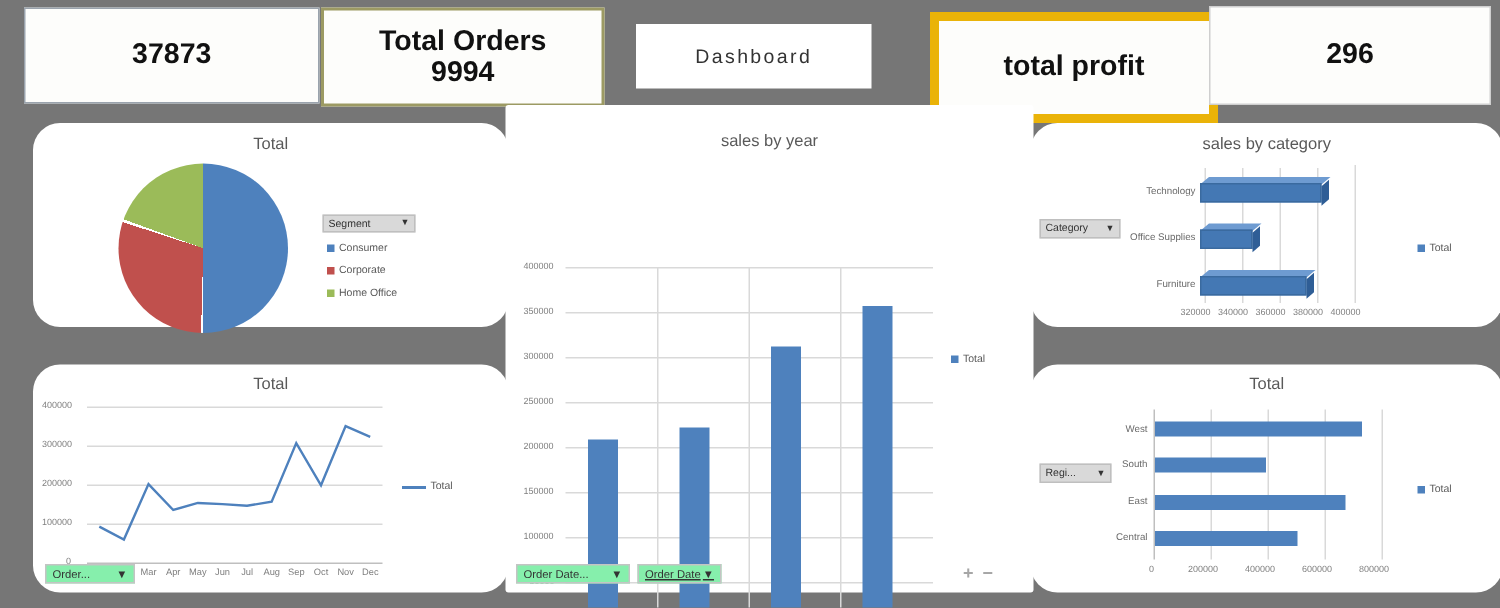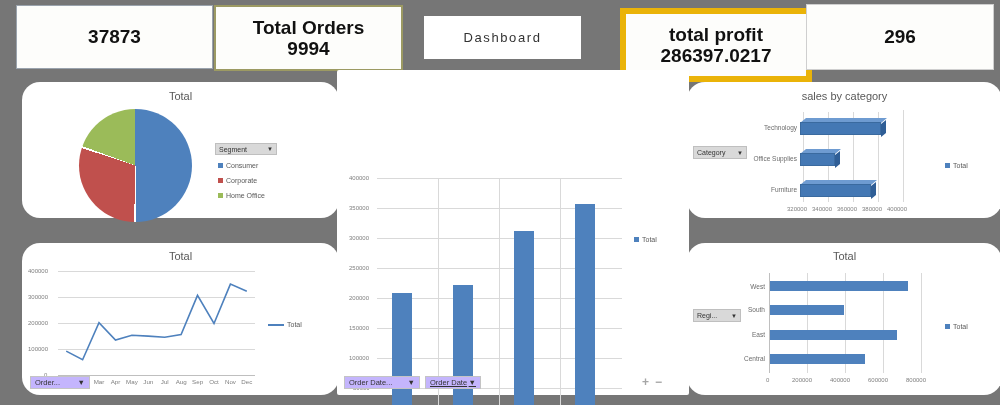--- a/index.html
+++ b/index.html
@@ -37,21 +37,21 @@
   .legend .sw{width:5px;height:5px;background:#4E81BD;display:inline-block;}
   .legend .swline{width:16px;height:2px;background:#4E81BD;display:inline-block;}
 
   .slicer{
     position:absolute;background:#d9d9d9;border:1px solid #bfbfbf;
     display:flex;align-items:center;justify-content:space-between;
     font-size:7px;color:#333;padding:1px 3px;box-sizing:border-box;
   }
   .slicer .caret{font-size:6px;}
   .fieldbtn{
-    position:absolute;background:#c4b5fd;border:1px solid #c4c4c4;
+    position:absolute;background:#86efac;border:1px solid #c4c4c4;
     display:flex;align-items:flex-end;justify-content:space-between;
     font-size:7.5px;color:#333;padding:1px 4px;box-sizing:border-box;
   }
 
   
   #pie{
     position:absolute;width:113px;height:113px;border-radius:50%;
     background:
       conic-gradient(from 0deg,
         #4E81BD 0deg 180deg,
@@ -84,21 +84,20 @@
 
 <div class="kpi" id="kpi-orders">
   <div class="k-label">Total Orders</div>
   <div class="k-value">9994</div>
 </div>
 
 <div id="dash-title">Dashboard</div>
 
 <div class="kpi" id="kpi-profit">
   <div class="k-label">total profit</div>
-  <div class="k-value">286397.0217</div>
 </div>
 
 <div class="kpi" id="kpi-return">
   <div class="k-value">296</div>
 </div>
 
 <div class="panel" id="p-pie" style="left:22px;top:82px;width:305px;height:136px;">
   <div class="chart-title" style="top:8px;">Total</div>
   <div id="pie" style="left:57px;top:27px;"></div>
 
@@ -160,20 +159,21 @@
     <span>Total</span>
   </div>
 
   <div class="fieldbtn" style="left:8px;top:133px;width:60px;height:13px;">
     <span>Order...</span>
     <span>▼</span>
   </div>
 </div>
 
 <div class="panel square" id="p-year" style="left:337px;top:70px;width:340px;height:325px;">
+  <div class="chart-title" style="top:18px;">sales by year</div>
 
   <div class="tick" style="left:12px;top:105px;">400000</div>
   <div class="tick" style="left:12px;top:135px;">350000</div>
   <div class="tick" style="left:12px;top:165px;">300000</div>
   <div class="tick" style="left:12px;top:195px;">250000</div>
   <div class="tick" style="left:12px;top:225px;">200000</div>
   <div class="tick" style="left:12px;top:255px;">150000</div>
   <div class="tick" style="left:12px;top:285px;">100000</div>
   <div class="tick" style="left:16px;top:315px;">50000</div>
 

